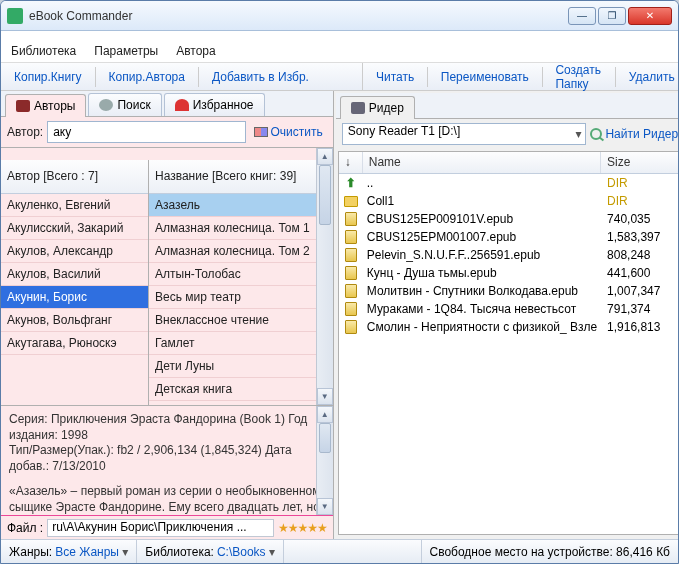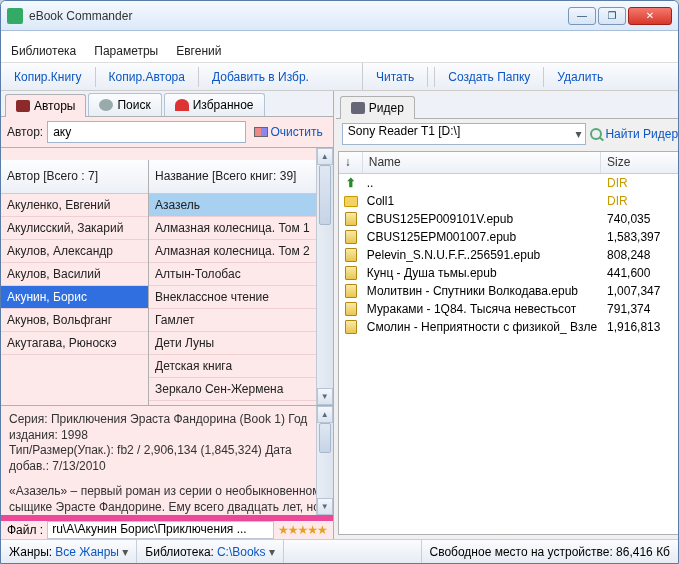--- a/index.html
+++ b/index.html
@@ -44,21 +44,21 @@
 .listbody { flex: 1; overflow-y: auto; }
 .listitem { padding: 4px 6px; border-bottom: 1px solid #f0cfd2; color: #222; cursor: default; white-space: nowrap; overflow: hidden; text-overflow: ellipsis; }
 .listitem.selected { background: #2f6fe0; color: #fff; }
 .listitem.booksel { background: #a8d0f0; }
 .vscroll { width: 17px; background: linear-gradient(90deg,#e8edf4,#dde4ee); border-left: 1px solid #c0c8d4; display: flex; flex-direction: column; }
 .vscroll .arrow { height: 17px; background: linear-gradient(#f4f7fb,#dbe3ee); border: 1px solid #b8c4d6; display: flex; align-items: center; justify-content: center; font-size: 8px; color: #5a6a82; }
 .vscroll .track { flex: 1; position: relative; }
 .vscroll .thumb { position: absolute; left: 2px; right: 2px; background: linear-gradient(#e0e8f2,#c6d4e6); border: 1px solid #a8b8cc; border-radius: 2px; }
 .infobox { height: 110px; border-top: 1px solid #b0b0b0; background: #fde8ea; padding: 6px 8px; color: #333; overflow: hidden; position: relative; }
 .infobox .line { line-height: 1.3; }
-.filerow { height: 24px; border-top: 6px solid #ec4899; background: #fde8ea; display: flex; align-items: center; padding: 0 6px; gap: 4px; }
+.filerow { height: 24px; border-top: 1px solid #ec4899; background: #fde8ea; display: flex; align-items: center; padding: 0 6px; gap: 4px; }
 .filerow .path { flex: 1; background: #fff; border: 1px solid #c0c8d4; height: 18px; padding: 0 4px; white-space: nowrap; overflow: hidden; text-overflow: ellipsis; }
 .stars { color: #e8a020; letter-spacing: -1px; }
 .readerbar { height: 30px; display: flex; align-items: center; padding: 3px 6px; gap: 4px; }
 .readerbar select, .dropdown { flex: 1; height: 22px; border: 1px solid #a0b6d0; background: #fff; padding: 0 20px 0 5px; position: relative; }
 .dropdown::after { content: "▾"; position: absolute; right: 4px; top: 3px; color: #555; }
 .findreader { color: #0b57c4; cursor: pointer; display: flex; align-items: center; gap: 3px; }
 .filelist { flex: 1; background: #fff; border: 1px solid #b0b0b0; margin: 2px; display: flex; flex-direction: column; }
 .flhead { height: 22px; display: flex; background: linear-gradient(#fdfdfe,#ecf0f6); border-bottom: 1px solid #c2cede; }
 .flhead .col { padding: 3px 6px; color: #333; border-right: 1px solid #d8dee8; }
 .col-icon { width: 24px; }
@@ -91,34 +91,35 @@
     <div class="winbtns">
       <div class="winbtn">—</div>
       <div class="winbtn">❐</div>
       <div class="winbtn close">✕</div>
     </div>
   </div>
 
   <div class="menubar">
     <span>Библиотека</span>
     <span>Параметры</span>
-    <span>Евгений</span>
+    <span>Автора</span>
   </div>
 
   <div class="toolbars">
     <div class="toolbar left">
       <span class="tbtn">Копир.Книгу</span>
       <div class="sep"></div>
       <span class="tbtn">Копир.Автора</span>
       <div class="sep"></div>
       <span class="tbtn">Добавить в Избр.</span>
     </div>
     <div class="toolbar right">
       <span class="tbtn">Читать</span>
       <div class="sep"></div>
+      <span class="tbtn">Переименовать</span>
       <div class="sep"></div>
       <span class="tbtn">Создать Папку</span>
       <div class="sep"></div>
       <span class="tbtn">Удалить</span>
     </div>
   </div>
 
   <div class="body">
     <div class="leftpane">
       <div class="tabs">
@@ -156,20 +157,21 @@
               <div class="listitem">Акутагава, Рюноскэ</div>
             </div>
         </div>
         <div class="listcol books">
           <div class="colhead">Название  [Всего книг: 39]</div>
           <div class="listbody" id="books-body">
               <div class="listitem booksel">Азазель</div>
               <div class="listitem">Алмазная колесница. Том 1</div>
               <div class="listitem">Алмазная колесница. Том 2</div>
               <div class="listitem">Алтын-Толобас</div>
+              <div class="listitem">Весь мир театр</div>
               <div class="listitem">Внеклассное чтение</div>
               <div class="listitem">Гамлет</div>
               <div class="listitem">Дети Луны</div>
               <div class="listitem">Детская книга</div>
               <div class="listitem">Зеркало Сен-Жермена</div>
             </div>
         </div>
         <div class="vscroll">
           <div class="arrow">▲</div>
           <div class="track">

